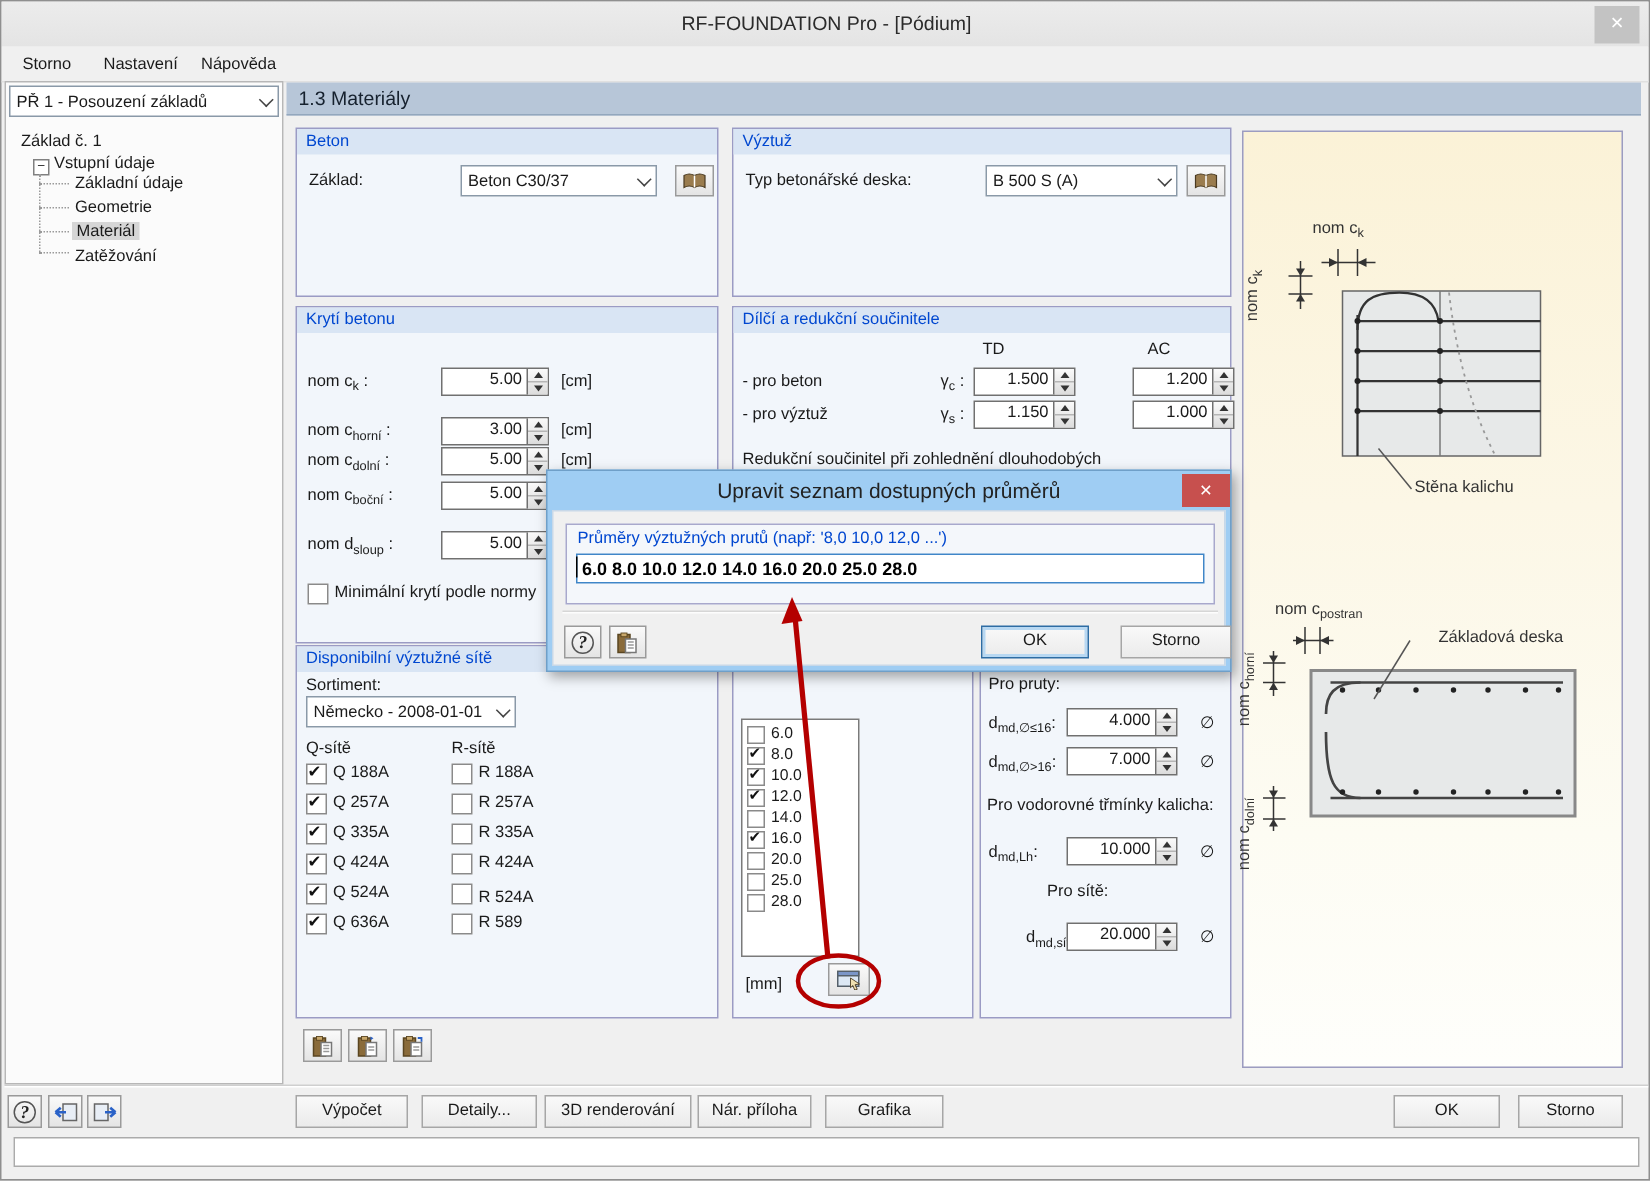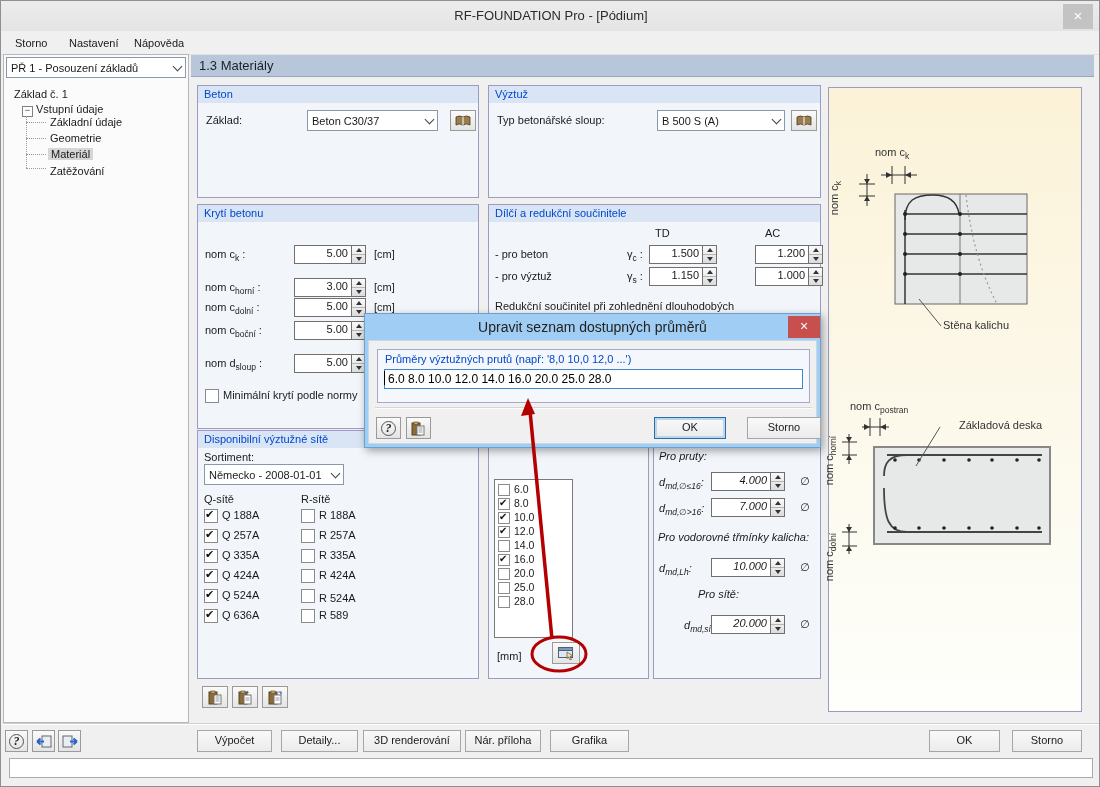--- a/index.html
+++ b/index.html
@@ -62,21 +62,21 @@
   
   .sep{left:2px;top:722px;width:1096px;height:0;border-top:1px solid #cfcfcf;border-bottom:1px solid #ffffff;}
   .statusbar{left:8px;top:757px;width:1084px;height:20px;background:#fff;border:1px solid #ababab;box-sizing:border-box;}
   
   .dialog{left:363px;top:312px;width:457px;height:135px;background:#9fcdf3;border:1px solid #6f9fc8;box-sizing:border-box;box-shadow:2px 3px 8px rgba(0,0,0,.35);}
   .dlg-title{position:absolute;left:0;top:0;right:0;height:26px;text-align:center;font-size:14px;color:#222;padding-top:5px;box-sizing:border-box;}
   .dlg-close{position:absolute;left:423px;top:2px;width:32px;height:22px;background:#c7504e;color:#fff;text-align:center;font-size:14px;line-height:21px;}
   .dlg-body{position:absolute;left:3px;top:26px;width:449px;height:104px;background:#f0f0f0;border:1px solid #c8d8e8;box-sizing:border-box;}
   .dlg-group{position:absolute;left:8px;top:8px;width:433px;height:54px;border:1px solid #a8a8cc;background:#f4f7fb;box-sizing:border-box;}
   .dlg-group .glabel{position:absolute;left:7px;top:3px;color:#0047d0;white-space:nowrap;}
-  .dlg-input{position:absolute;left:6px;top:19px;width:419px;height:20px;border:1px solid #3f86c8;background:#fff;font-family:"Liberation Sans",sans-serif;font-size:12px;padding:0 3px;box-sizing:border-box;}
+  .dlg-input{position:absolute;left:6px;top:19px;width:419px;height:20px;border:1px solid #3f86c8;background:#fff;font-family:"Liberation Sans",sans-serif;font-size:12px;padding:0 3px;box-sizing:border-box;font-weight:bold;}
   .caret{position:absolute;left:15px;top:30px;width:1px;height:14px;background:#000;}
   .dlg-rule{position:absolute;left:6px;top:66px;width:437px;border-top:1px solid #d6d6d6;border-bottom:1px solid #fdfdfd;}
   .btn.focused{border:1px solid #2e6da4;box-shadow:inset 0 0 0 2px #b8d8f2;}
   
   .overlay{left:0;top:0;width:1100px;height:787px;pointer-events:none;z-index:30;}
   .z10{z-index:10;padding-left:38px;}
 </style>
 </head>
 <body>
 
@@ -130,21 +130,21 @@
     <div class="iconbtn" style="left:252px;top:24px;width:26px;height:21px;">
       <svg width="16" height="12" viewBox="0 0 16 12">
           <path d="M1,2 Q4.5,0 8,2 Q11.5,0 15,2 L15,10 Q11.5,8 8,10 Q4.5,8 1,10 Z" fill="#9a7c4e" stroke="#4a3a20" stroke-width="0.8"></path>
           <line x1="8" y1="2" x2="8" y2="10" stroke="#fff" stroke-width="1"></line>
         </svg>
     </div>
   </div>
 
   <div class="abs gb" style="left:487px;top:84px;width:333px;height:113px;">
     <div class="gb-title">Výztuž</div>
-    <span class="lbl" style="left:8px;top:28px;">Typ betonářské sloup:</span>
+    <span class="lbl" style="left:8px;top:28px;">Typ betonářské deska:</span>
     <div class="combo abs" style="left:168px;top:24px;width:128px;">
       <span class="cv">B 500 S (A)</span>
       <span class="chev">
           <i></i>
         </span>
     </div>
     <div class="iconbtn" style="left:302px;top:24px;width:26px;height:21px;">
       <svg width="16" height="12" viewBox="0 0 16 12">
           <path d="M1,2 Q4.5,0 8,2 Q11.5,0 15,2 L15,10 Q11.5,8 8,10 Q4.5,8 1,10 Z" fill="#9a7c4e" stroke="#4a3a20" stroke-width="0.8"></path>
           <line x1="8" y1="2" x2="8" y2="10" stroke="#fff" stroke-width="1"></line>
@@ -364,21 +364,21 @@
     <span class="lbl" style="left:8px;top:219px;">[mm]</span>
     <div class="iconbtn" style="left:63px;top:211px;width:28px;height:22px;">
       <svg width="17" height="13" viewBox="0 0 17 13">
         <rect x="0.5" y="0.5" width="14" height="10" fill="#dce8f4" stroke="#55606a"></rect>
         <rect x="0.5" y="0.5" width="14" height="3" fill="#7a96c8" stroke="#55606a"></rect>
         <path d="M9,5 L15,9 L12,9.5 L13.5,12.5 L11.8,13 L10.6,10 L9,11.5 Z" fill="#f0e0b0" stroke="#4a3a20" stroke-width="0.6"></path>
       </svg>
     </div>
   </div>
 
-  <div class="abs gb" style="left:652px;top:429px;width:168px;height:249px;font-style:italic;">
+  <div class="abs gb" style="left:652px;top:429px;width:168px;height:249px;">
     <span class="lbl" style="left:5px;top:19px;">Pro pruty:</span>
     <span class="lbl" style="left:5px;top:45px;"><span>d</span><sub>md,∅≤16</sub><span>:</span></span>
     <div class="numfield" style="left:57px;top:41px;width:72px;">
         <span class="numval">4.000</span>
         <span class="spin">
           <b class="up">
             <i></i>
           </b>
           <b class="dn">
             <i></i>

